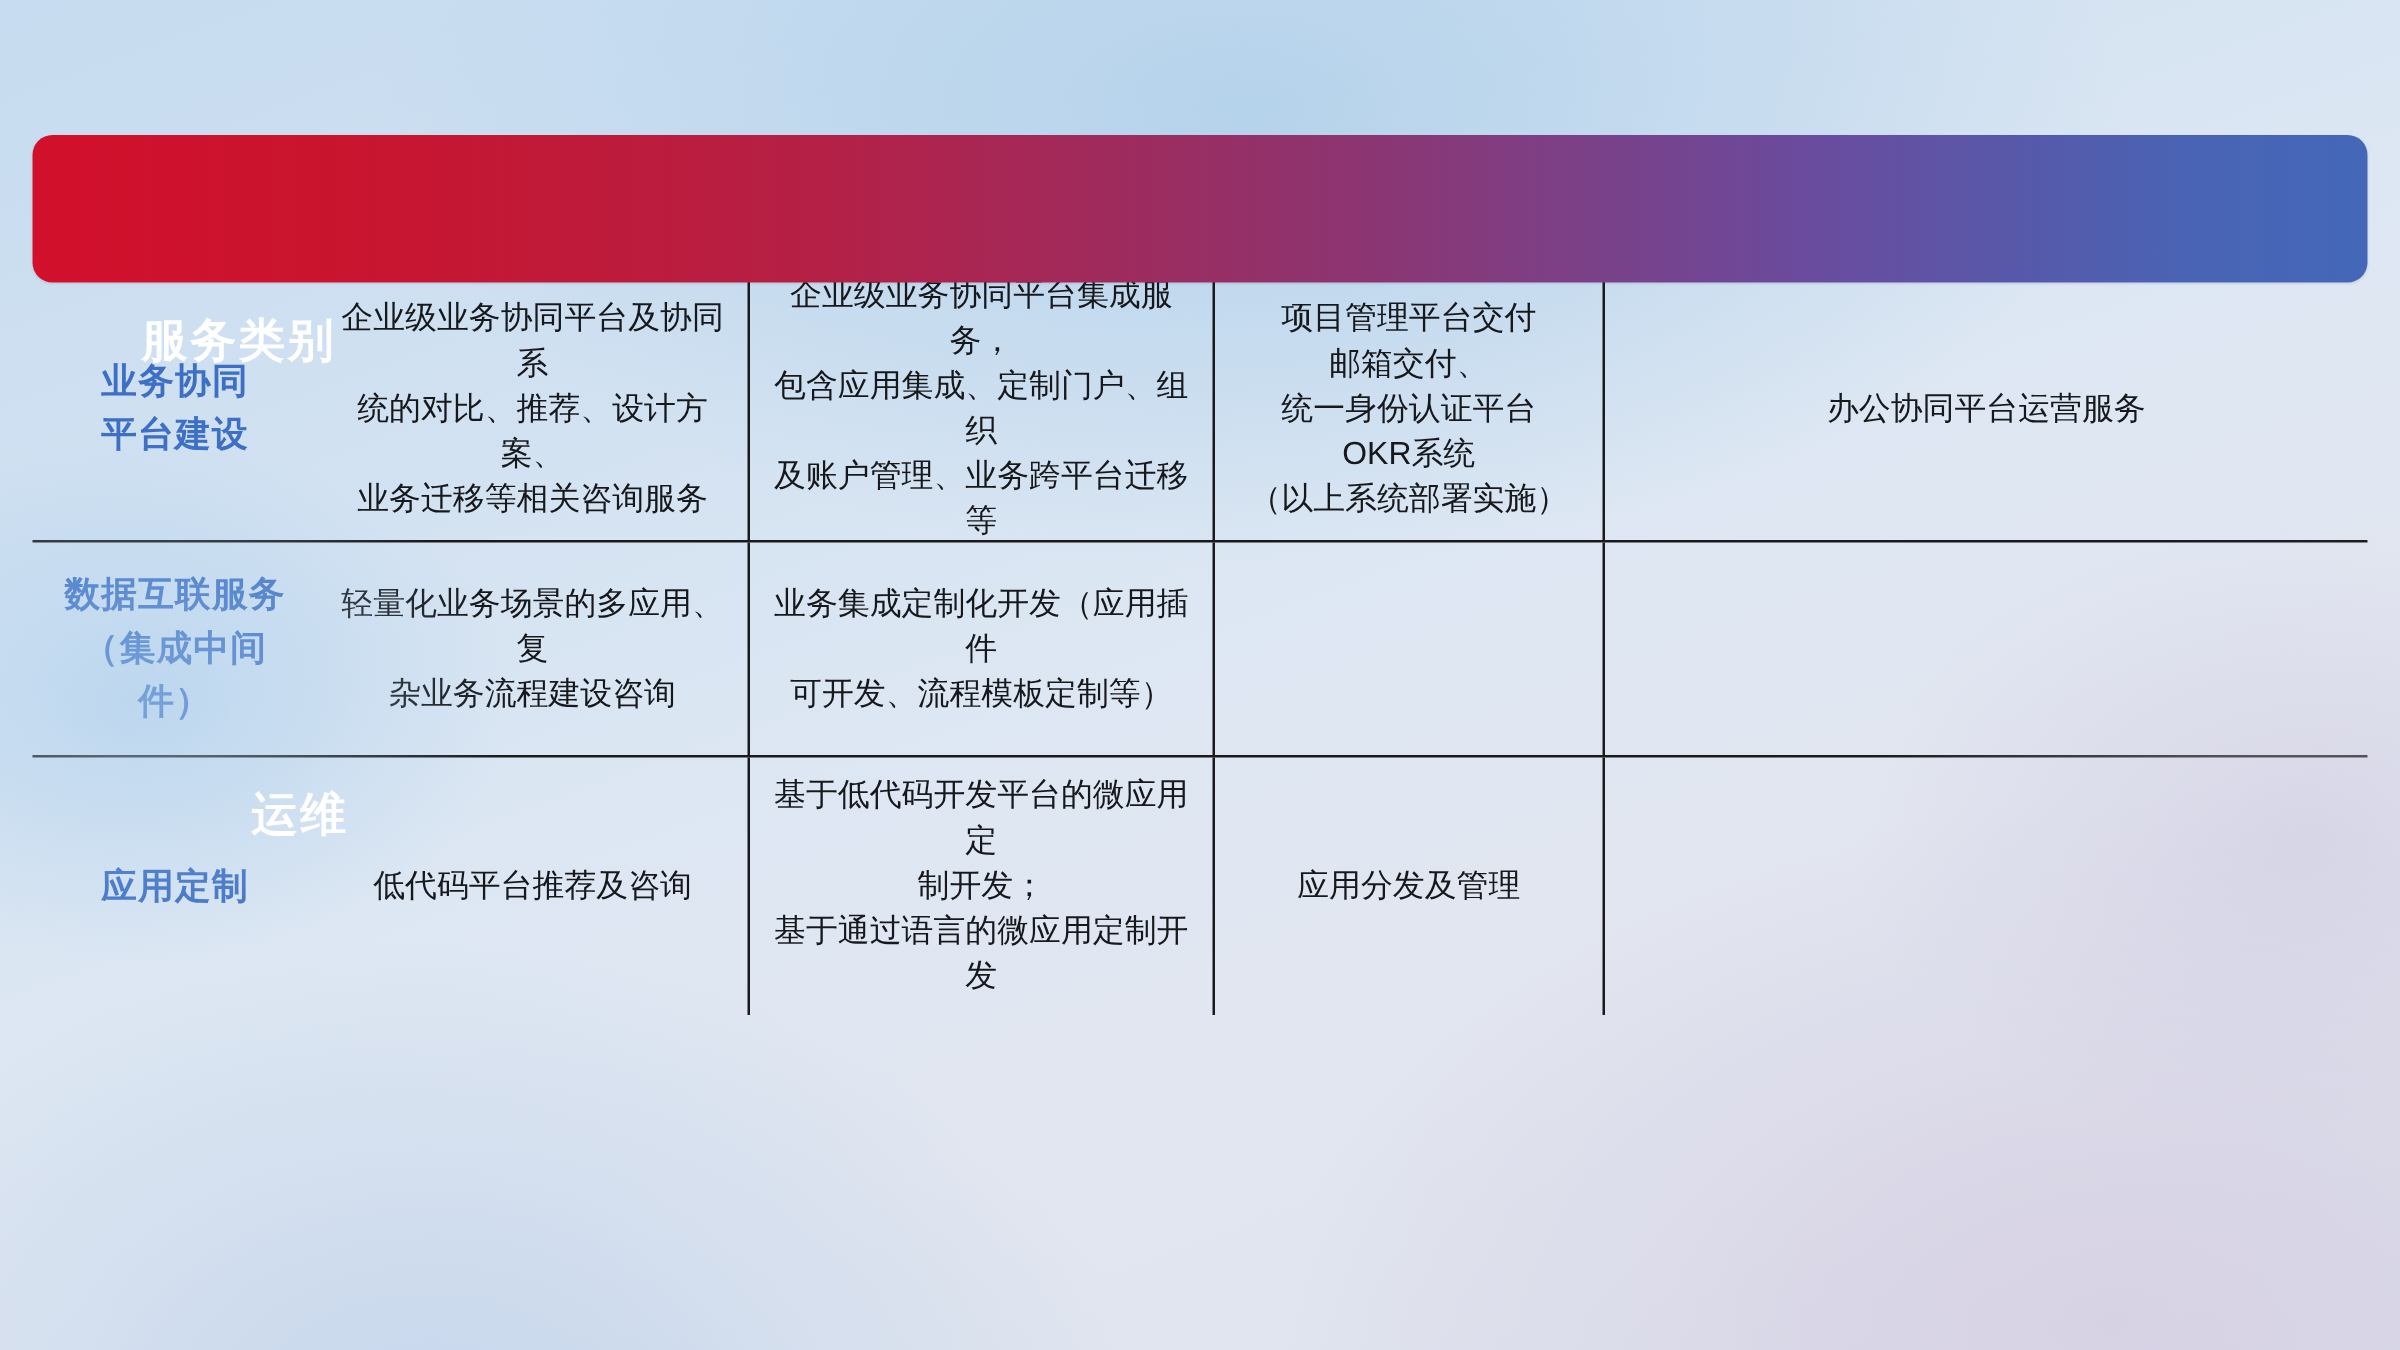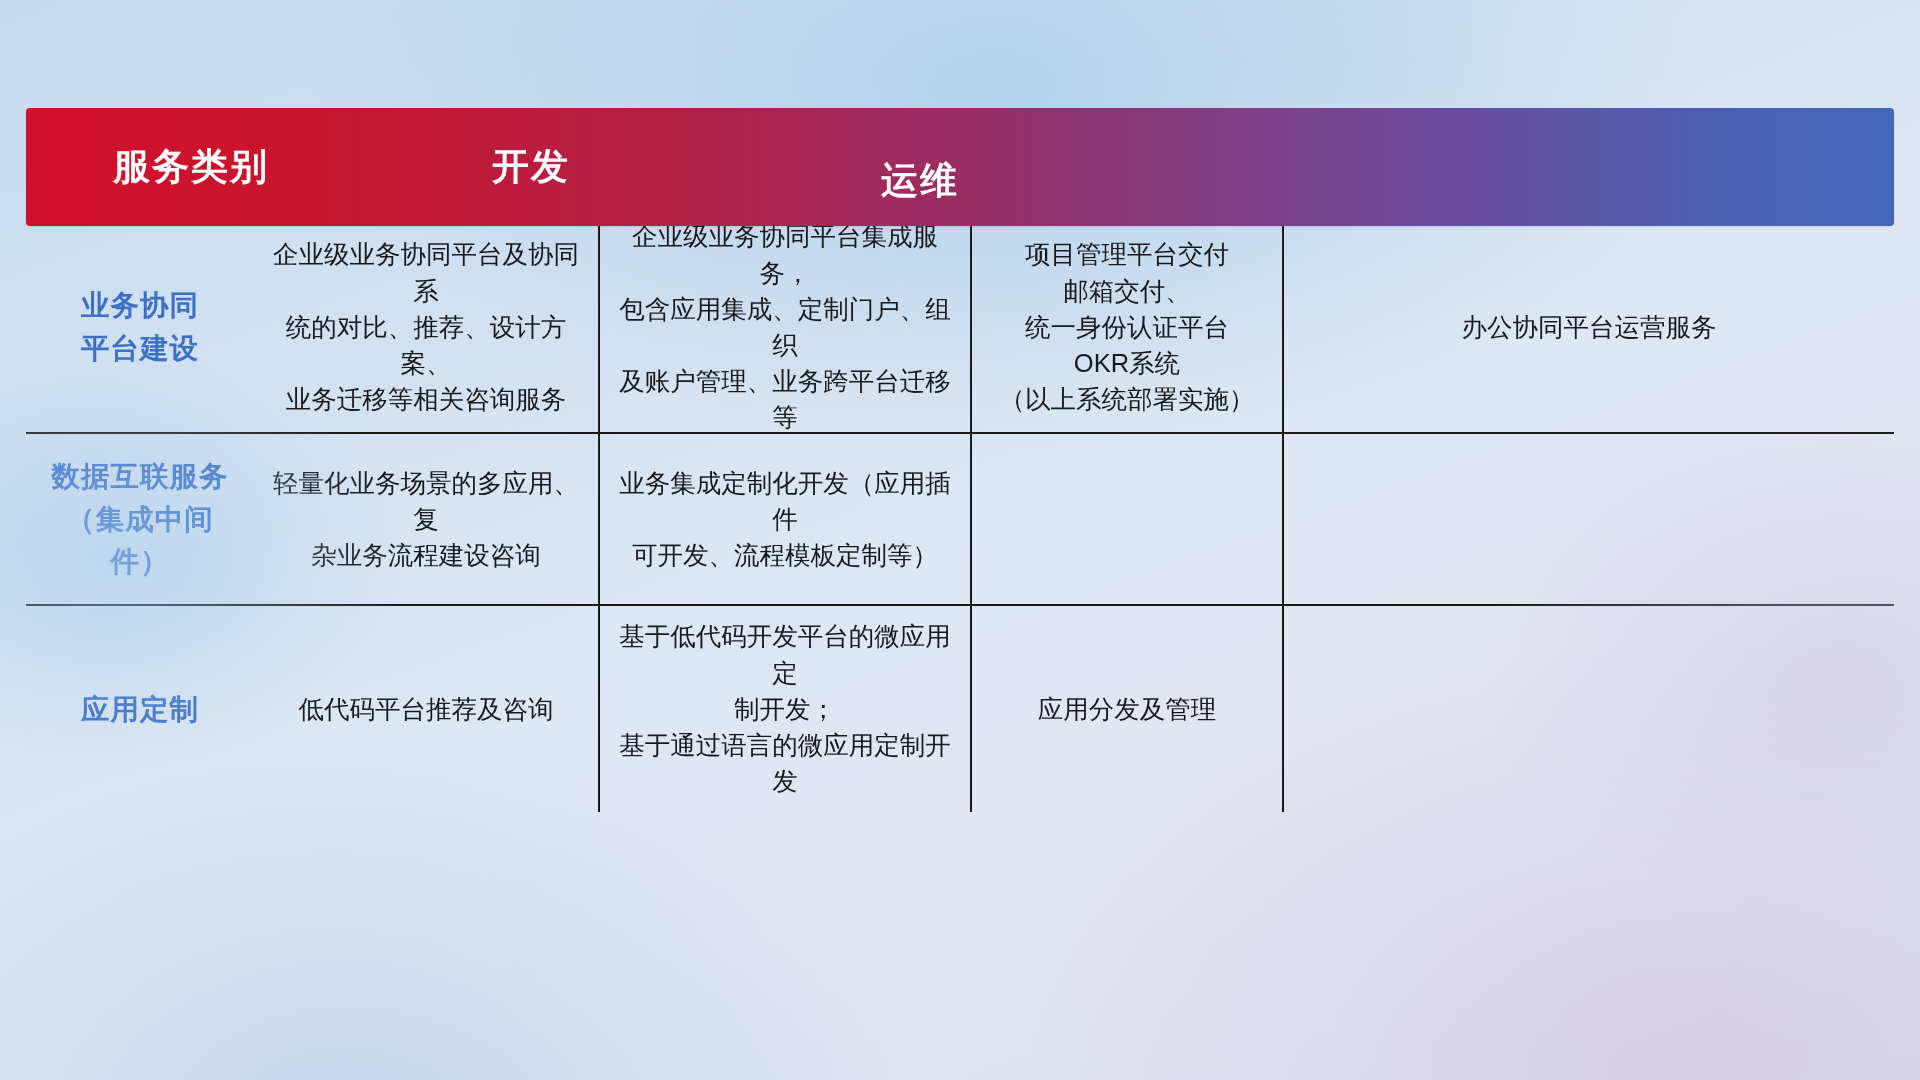--- a/index.html
+++ b/index.html
@@ -39,32 +39,33 @@
     position: absolute;
     left: 26px;
     top: 108px;
     width: 1868px;
   }
 
   
   .header-row {
     display: flex;
     height: 118px;
-    border-radius: 4px;
+    border-radius: 16px;
     background: linear-gradient(90deg,
         #d2102c 0%,
         #c9152f 14%,
         #b42046 34%,
         #8e3470 56%,
         #6a4b9d 76%,
         #4a63b4 92%,
         #4467b8 100%);
     box-shadow: 0 1px 2px rgba(40,40,70,0.10);
     position: relative;
     z-index: 3;
+    flex-direction: column;
   }
   .header-cell {
     display: flex;
     align-items: center;
     justify-content: center;
     color: #ffffff;
     font-size: 37px;
     font-weight: bold;
     letter-spacing: 2px;
     text-align: center;
@@ -112,36 +113,35 @@
   .c1 { width: 346px; flex: 0 0 346px; }
   .c2 { width: 372px; flex: 0 0 372px; }
   .c3 { width: 312px; flex: 0 0 312px; }
   .c4 { width: 610px; flex: 0 0 610px; }
 
   
   .h0 { width: 330px; flex: 0 0 330px; }
   .h1 { width: 340px; flex: 0 0 340px; }
   .h2 { width: 350px; flex: 0 0 350px; }
   .h3 { width: 420px; flex: 0 0 420px; }
-  .h4 { width: 428px; flex: 0 0 428px; margin-top: 28px; }
+  .h4 { width: 428px; flex: 0 0 428px; }
 
   .r0 { height: 212px; }
   .r1 { height: 172px; }
   .r2 { height: 206px; }
 </style>
 </head>
 <body>
 
 <div id="slide">
 
   <div class="table-wrap">
 
     <div class="header-row">
       <div class="header-cell h0">服务类别</div>
-      <div class="header-cell h2">开发</div>
       <div class="header-cell h4">运维</div>
     </div>
 
     <div class="body-area">
 
       <div class="data-row r0">
         <div class="cell rowlabel c0">业务协同
 平台建设</div>
         <div class="cell c1">企业级业务协同平台及协同系
 统的对比、推荐、设计方案、

